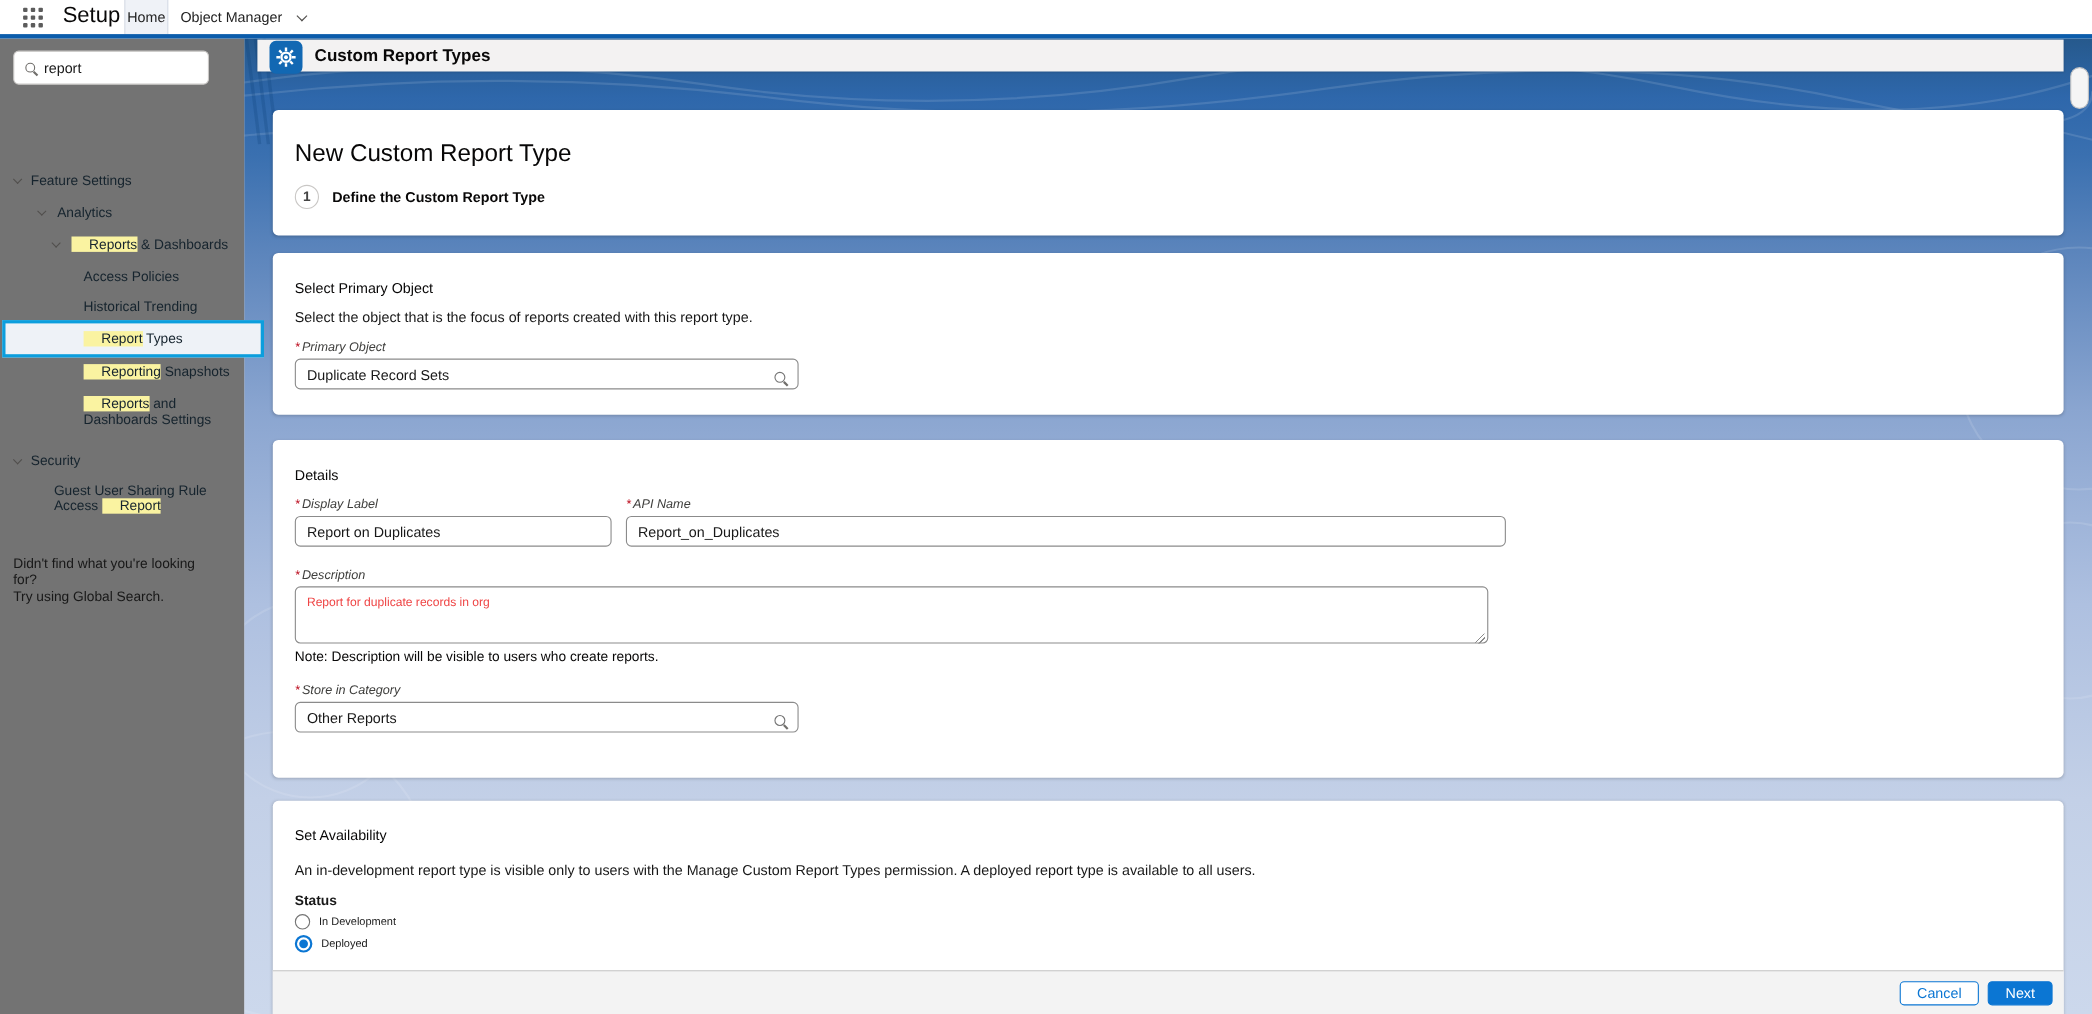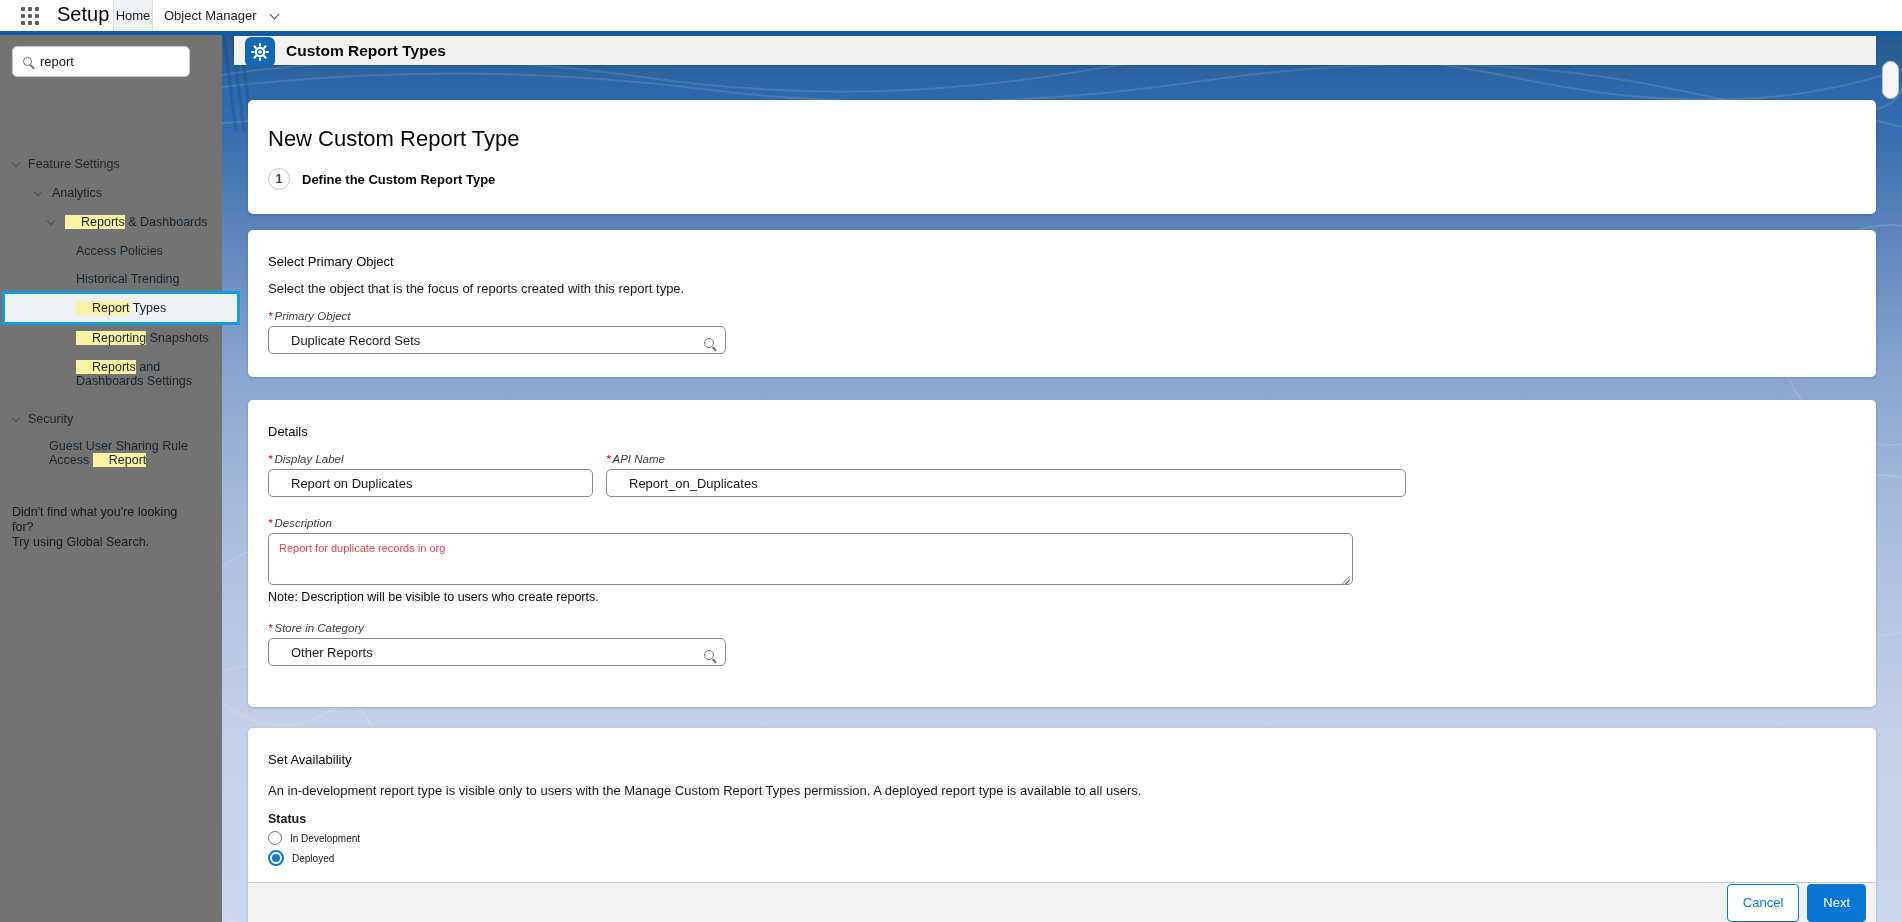--- a/index.html
+++ b/index.html
@@ -58,44 +58,44 @@
   .page-title { padding-top:26px; font-size:22px; font-weight:300; color:#080707; }
   .step-row { margin-top:16px; display:flex; align-items:center; }
   .step-circle { width:22px; height:22px; border:1px solid #c9c7c5; border-radius:50%; font-size:12.5px;
     font-weight:bold; color:#444; display:flex; align-items:center; justify-content:center; }
   .step-label { margin-left:12px; font-size:13px; font-weight:bold; color:#080707; }
   .sec-h { padding-top:24px; font-size:13px; color:#080707; }
   .sec-desc { margin-top:12px; font-size:13px; color:#181818; }
   .f-label { margin-top:14px; font-size:11.5px; color:#3e3e3c;font-style:italic; }
   .req { color:#ba0517; margin-right:2px; }
   .sf-input { display:block; margin-top:4px; height:28px; border:1px solid #8b8b8b; border-radius:5px;
-    font-size:13px; color:#181818; padding:0 28px 0 22px; font-family:"Liberation Sans",sans-serif; background:#fff; }
+    font-size:13px; color:#181818; padding:0 28px 0 10px; font-family:"Liberation Sans",sans-serif; background:#fff; }
   .inp-wrap { position:relative; }
   .inp-wrap .sglyph { position:absolute; right:4px; top:12px; width:10px; height:10px; border-color:#747474; }
   .w-po { width:458px; }
   .cols { display:flex; }
   .col2 { margin-left:13px; }
-  .w-dl { width:325px; }
+  .w-dl { width:288px; }
   .w-api { width:800px; }
   .sf-textarea { display:block; margin-top:4px; width:1085px; height:52px; border:1px solid #8b8b8b;
     border-radius:5px; font-size:11px; color:#ef4444; padding:8px 10px; resize:none;
     font-family:"Liberation Sans",sans-serif; }
   .ta-wrap { position:relative; width:1085px; }
   .ta-grip { position:absolute; right:3px; bottom:0px; width:9px; height:9px; pointer-events:none;
     background:linear-gradient(135deg,transparent 45%,#8b8b8b 45%,#8b8b8b 52%,transparent 52%,transparent 66%,#8b8b8b 66%,#8b8b8b 73%,transparent 73%); }
   .note { margin-top:5px; font-size:12.5px; color:#080707; }
   .status-lbl { margin-top:14px; font-size:12.5px; font-weight:bold; color:#181818; }
   .radio-row { margin-top:5px; display:flex; align-items:center; cursor:pointer; }
   .radio { width:14px; height:14px; border:1.5px solid #747474; border-radius:50%; background:#fff; flex:none; }
   .radio.on { width:16px; height:16px; border:2px solid #0b76d3; display:flex; align-items:center; justify-content:center; }
   .radio.on i { width:8px; height:8px; background:#0b76d3; border-radius:50%; }
   .radio-lab { margin-left:8px; font-size:10px; color:#181818; }
   .panel-foot { position:absolute; left:0; bottom:0; width:1628px; height:40px; background:#f3f3f3;
     border-top:1px solid #c9c9c9; display:flex; align-items:center; justify-content:flex-end; gap:8px; padding-right:10px; }
-  .btn { height:38px; border-radius:4px; font-size:13px; font-family:"Liberation Sans",sans-serif;
+  .btn { height:22px; border-radius:4px; font-size:13px; font-family:"Liberation Sans",sans-serif;
     cursor:pointer; padding:0 15px; }
   .btn-cancel { background:#fff; border:1px solid #0b76d3; color:#0b76d3; }
   .btn-next { background:#0b76d3; border:1px solid #0b76d3; color:#fff; }
   .scroll-thumb { position:absolute; right:3px; top:26px; width:17px; height:38px; background:#f5f5f5;
     border:1px solid #c4c4c4; border-radius:9px; cursor:pointer; }
 </style>
 </head>
 <body>
 
 <div class="topbar">

